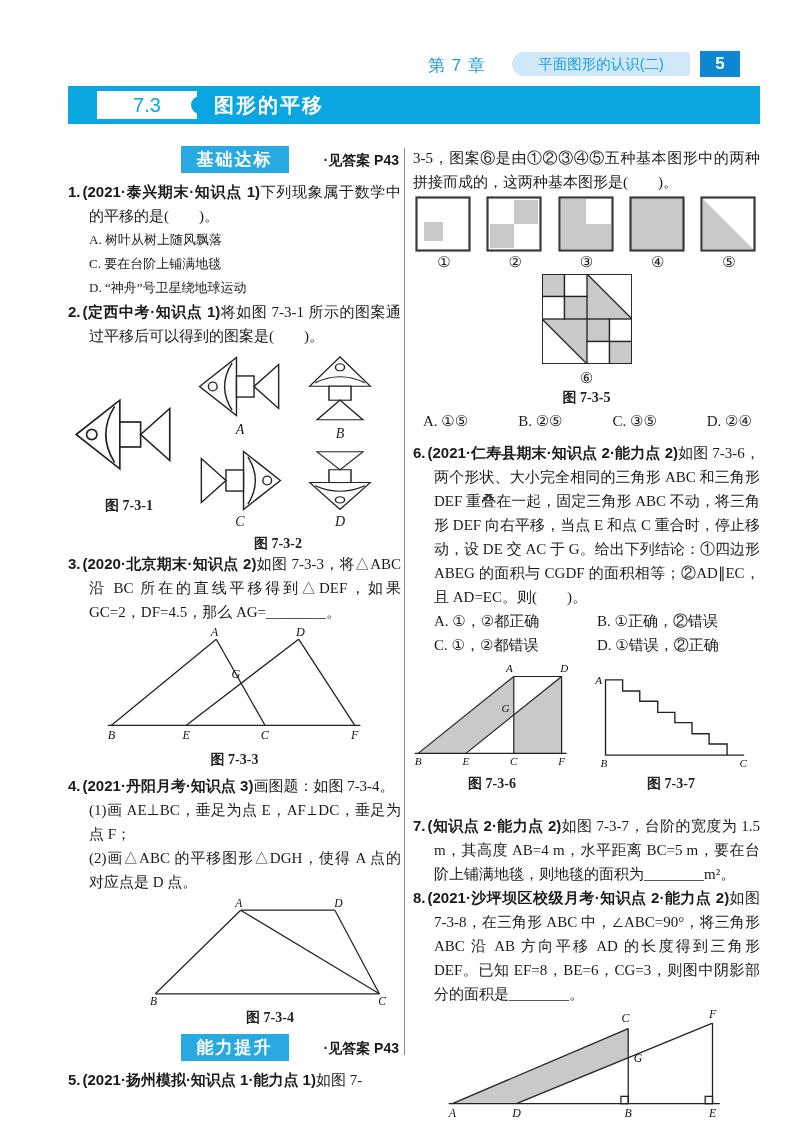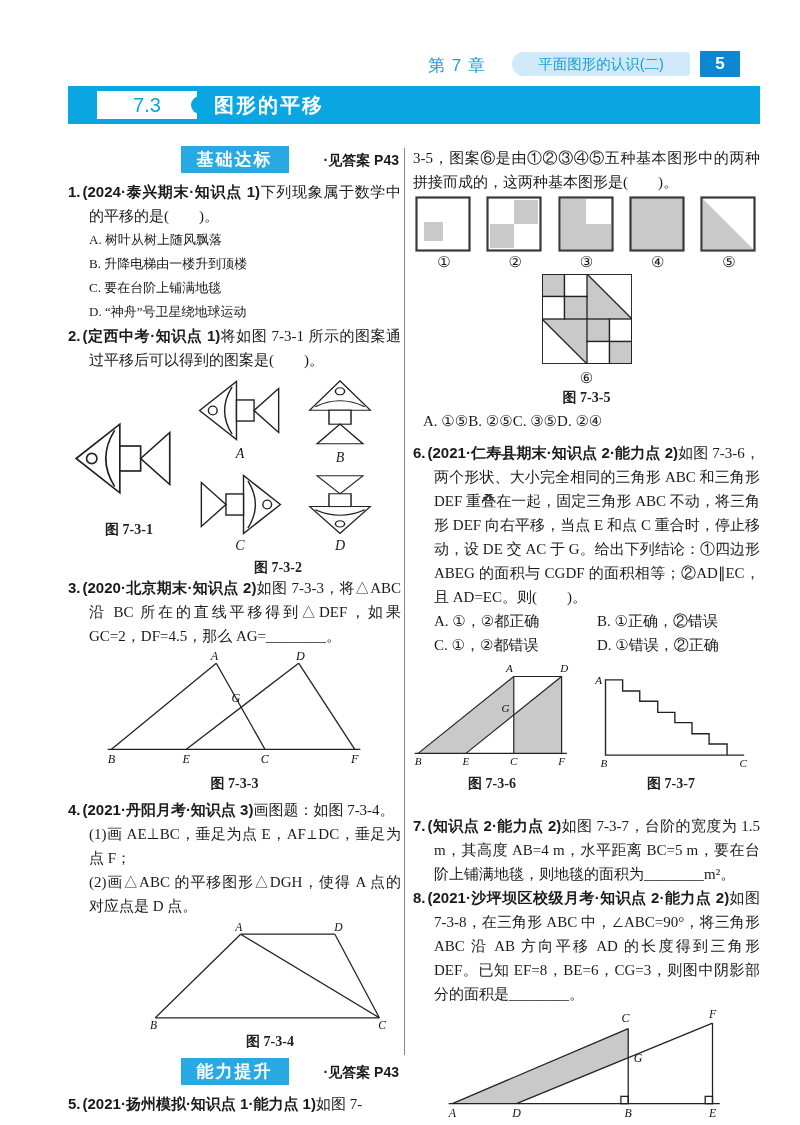--- a/index.html
+++ b/index.html
@@ -58,21 +58,21 @@
       font-style:italic;font-size:14px;}
   .fb-cap{position:absolute;}
 
   
   .sq-row{display:flex;justify-content:space-between;padding:2px 2px 0 2px;}
   .sq-item{width:58px;text-align:center;}
   .sq-lab{font-family:"Liberation Serif",serif;font-size:15px;line-height:20px;}
   .bigfig{text-align:center;margin-top:2px;}
   .bigfig svg{display:inline-block;}
 
-  .optrow{display:flex;justify-content:flex-start;padding:1px 8px 0 10px;font-size:15px;line-height:24px;}
+  .optrow{display:flex;justify-content:space-between;padding:1px 8px 0 10px;font-size:15px;line-height:24px;}
   .optgrid{display:grid;grid-template-columns:1fr 1fr;padding-left:21px;font-size:15px;line-height:24px;}
 
   .two-figs{display:flex;justify-content:space-between;margin-top:4px;}
   .fig-col{text-align:center;}
   .fig738{ text-align:center; margin-top:4px;}
   .fig738 svg{display:inline-block;}
   .q4fig{width:250px;margin:2px 6px 0 auto;}
 </style>
 </head>
 <body>
@@ -94,24 +94,23 @@
   <div class="divider"></div>
 
   <div class="col-left">
 
     <div class="badge-row">
       <span class="badge">基础达标</span>
       <span class="ans-ref">·见答案 P43</span>
     </div>
 
     <p class="q">
-      <span class="qnum">1.</span><span class="qsrc">(2024·泰兴期末·知识点 1)</span><span>下列现象属于数学中的平移的是(　　)。</span>
+      <span class="qnum">1.</span><span class="qsrc">(2021·泰兴期末·知识点 1)</span><span>下列现象属于数学中的平移的是(　　)。</span>
     </p>
     <p class="opt">A. 树叶从树上随风飘落</p>
-    <p class="opt">B. 升降电梯由一楼升到顶楼</p>
     <p class="opt">C. 要在台阶上铺满地毯</p>
     <p class="opt">D. “神舟”号卫星绕地球运动</p>
 
     <p class="q">
       <span class="qnum">2.</span><span class="qsrc">(定西中考·知识点 1)</span><span>将如图 7-3-1 所示的图案通过平移后可以得到的图案是(　　)。</span>
     </p>
 
     <div class="fish-block">
       <svg class="fish-abs" style="left:4px;top:46px" width="104" height="77" viewBox="0 0 100 74">
         <g fill="#fff" stroke="#222" stroke-width="1.6">

